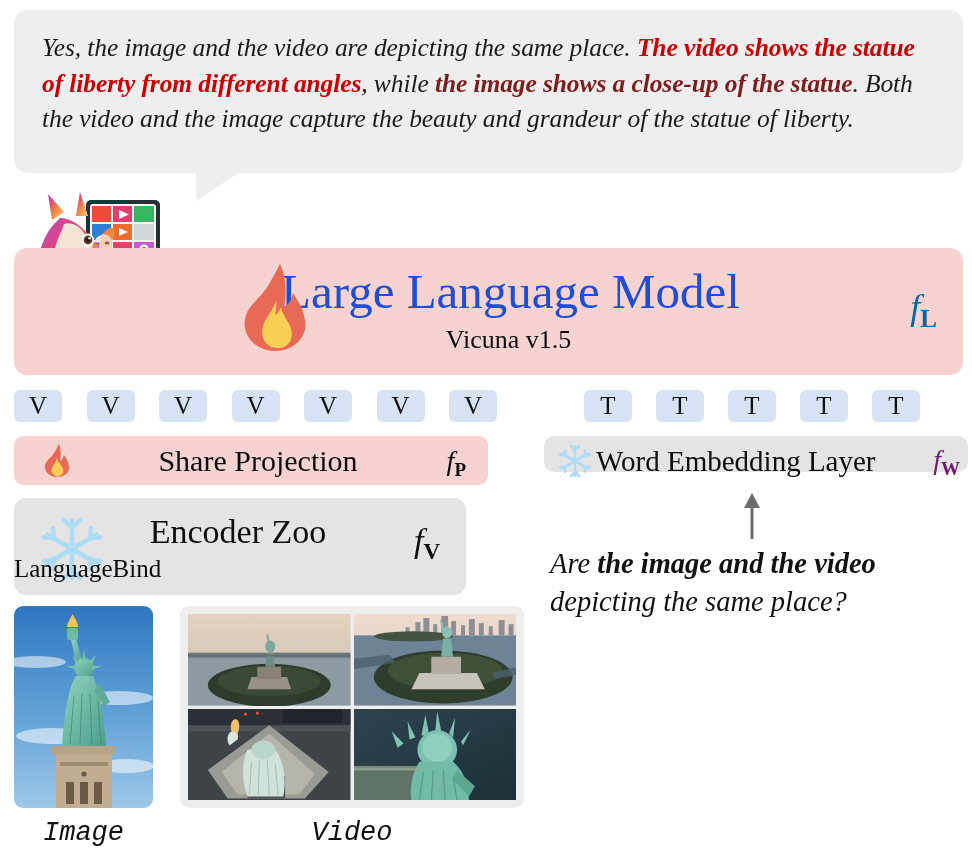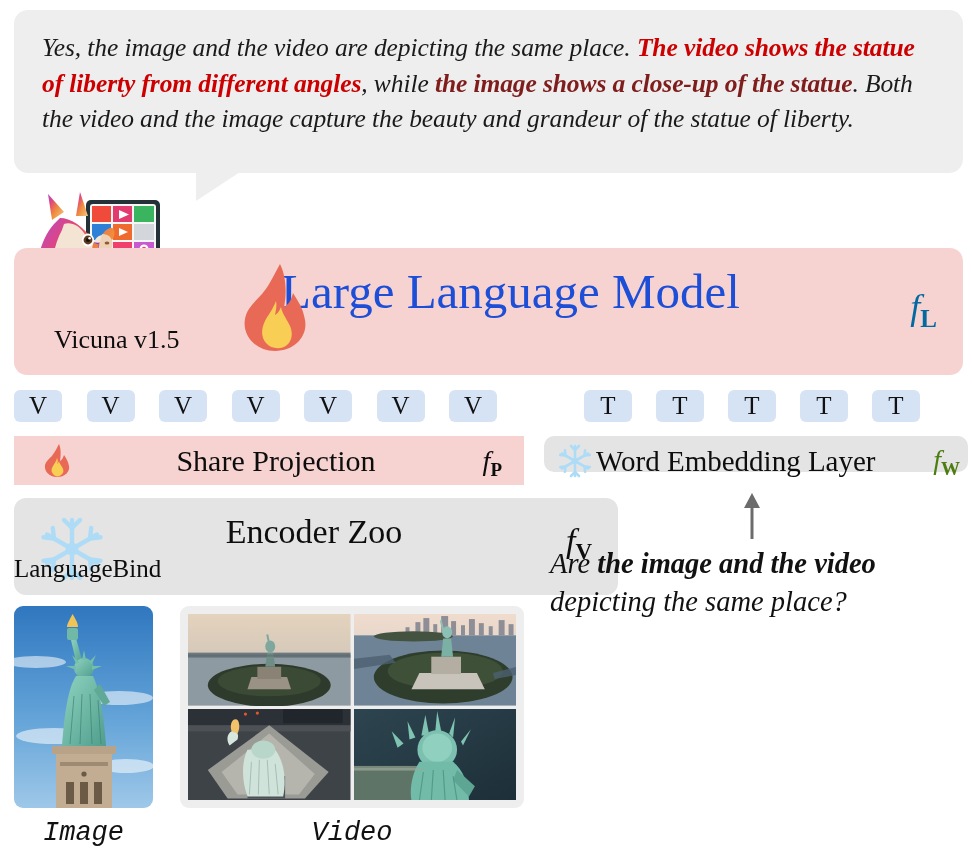--- a/index.html
+++ b/index.html
@@ -51,20 +51,21 @@
     left: 0; right: 0; top: 16px;
     text-align: center;
     font-size: 49px;
     line-height: 56px;
     color: #1d4ed8;
     padding-left: 44px;
   }
   #llm-subtitle {
     position: absolute;
     left: 0; right: 0; top: 77px;
+    text-align: center;
     font-size: 26px;
     color: #0d0d0d;
     padding-left: 40px;
   }
   #llm-fn {
     position: absolute;
     right: 26px; top: 38px;
     font-size: 36px;
     font-style: italic;
     color: #0369a1;
@@ -100,23 +101,23 @@
     font-size: 25px;
     line-height: 32px;
     text-align: center;
     color: #111;
   }
 
   
   #share-projection-bar {
     position: absolute;
     left: 14px; top: 436px;
-    width: 510px; height: 49px;
+    width: 474px; height: 49px;
     background: #f6d3d1;
-    border-radius: 0;
+    border-radius: 9px;
   }
   #share-projection-label {
     position: absolute;
     left: 0; right: 0; top: 6px;
     text-align: center;
     font-size: 30px;
     line-height: 38px;
     color: #0d0d0d;
     padding-left: 14px;
   }
@@ -153,32 +154,32 @@
   #word-embedding-label {
     position: absolute;
     left: 52px; top: 6px;
     font-size: 29px; line-height: 38px;
     color: #0d0d0d;
   }
   #word-embedding-fn {
     position: absolute;
     right: 8px; top: 5px;
     font-size: 28px; font-style: italic; line-height: 38px;
-    color: #4d7c0f;
+    color: #701a75;
   }
   #word-embedding-fn sub {
     font-style: normal; font-weight: bold;
     font-size: 19px; vertical-align: -0.3em;
   }
 
   
   #encoder-zoo-bar {
     position: absolute;
     left: 14px; top: 498px;
-    width: 604px; height: 97px;
+    width: 452px; height: 97px;
     background: #e4e4e4;
     border-radius: 12px;
   }
   #ez-snow {
     position: absolute;
     left: 25px; top: 18px;
     width: 66px; height: 66px;
   }
   #encoder-zoo-title {
     position: absolute;

